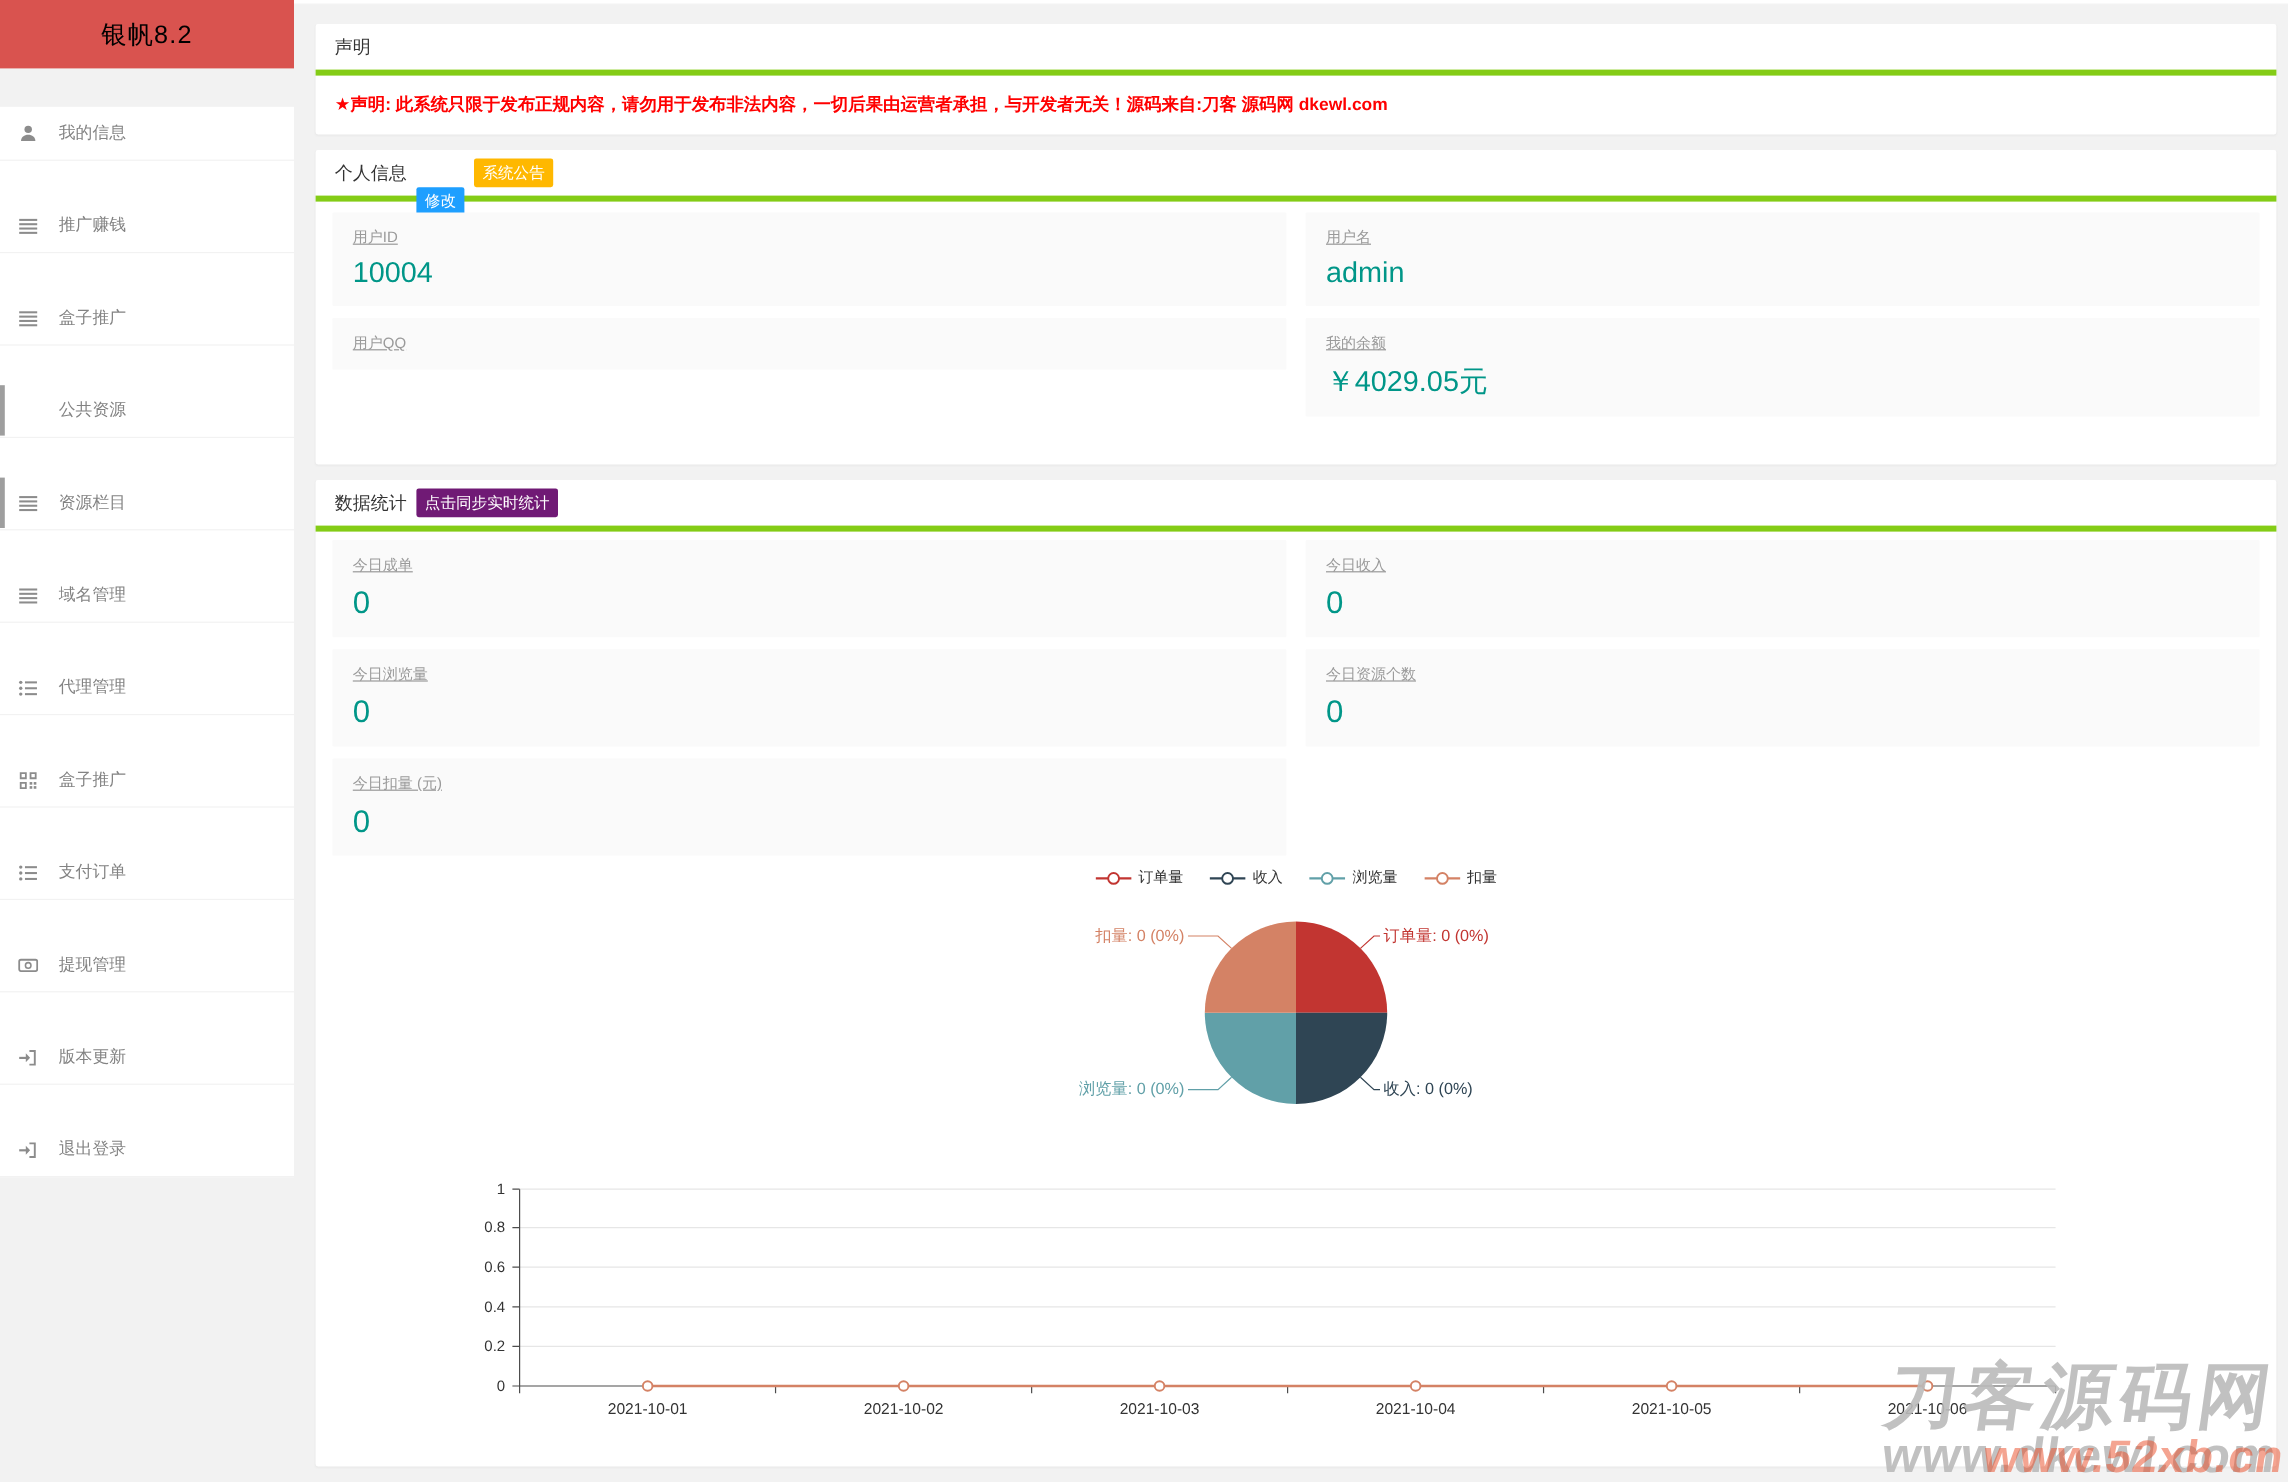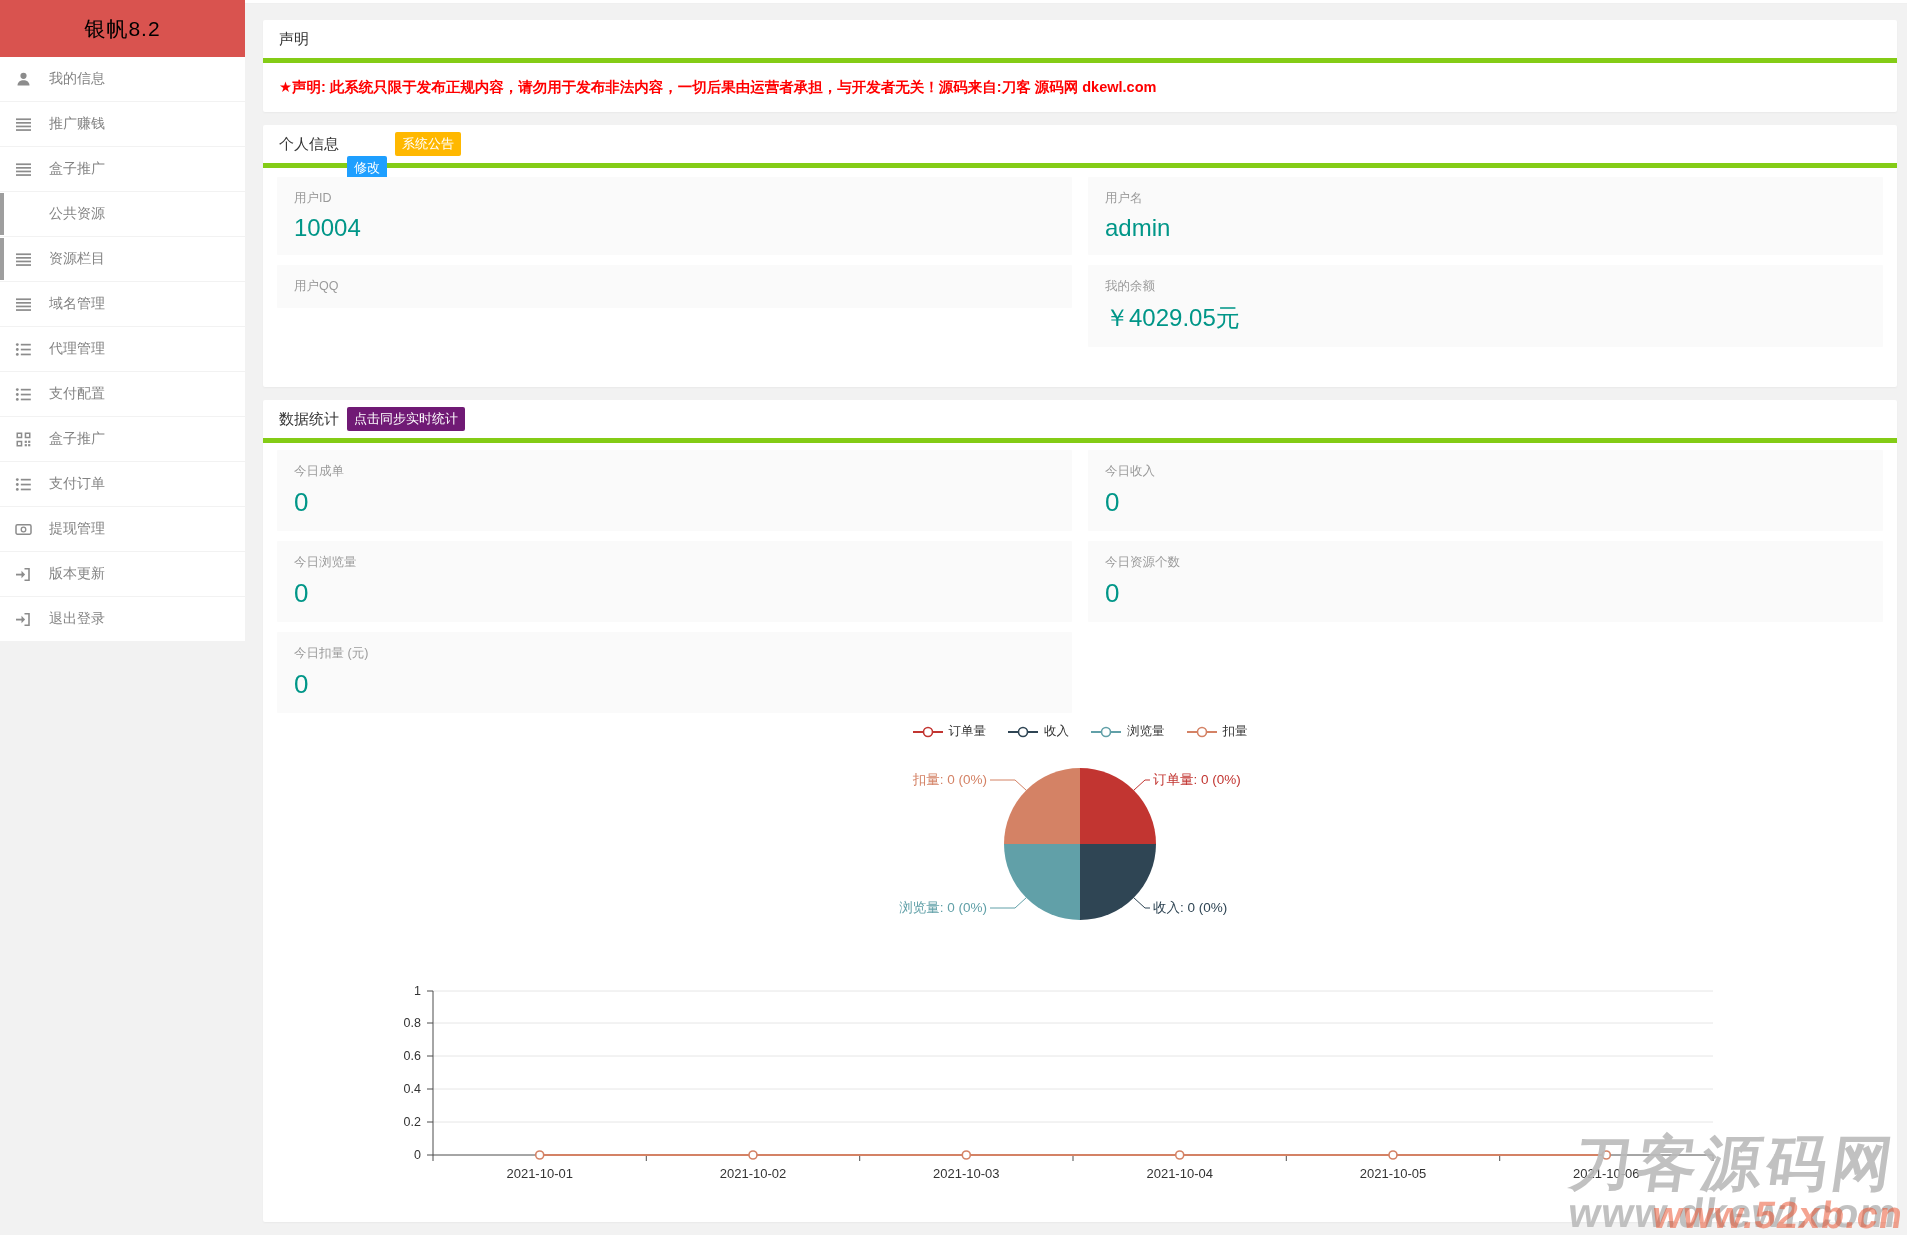--- a/index.html
+++ b/index.html
@@ -3,21 +3,21 @@
 <meta charset="utf-8">
 <style>
   * { margin:0; padding:0; box-sizing:border-box; }
   html,body { font-family:"Liberation Sans","DejaVu Sans",sans-serif; }
   .page { position:relative; width:1907px; height:1235px; background:#f2f2f2; display:flex; overflow:hidden; }
 
   
   .sidebar { width:245px; flex:none; }
   .side-header { height:57px; background:#d9534f; color:#000000; display:flex; align-items:center; justify-content:center; font-size:21px; letter-spacing:1px; }
   .menu { list-style:none; background:#fff; }
-  .menu-item { position:relative; height:45px; display:flex; align-items:center; padding-left:15px; border-bottom:1px solid #f2f2f2; cursor:pointer; }
+  .menu-item { position:relative; height:45px; display:flex; align-items:center; padding-left:15px; border-bottom:1px solid #f2f2f2; cursor:pointer;margin-top:32px; }
   .menu-item .ic { width:17px; height:17px; margin-right:17px; display:inline-flex; }
   .menu-item .ic svg { width:17px; height:17px; }
   .mlabel { font-size:14px; color:#838383; }
   .active-bar::before { content:""; position:absolute; left:0; top:1px; bottom:1px; width:4px; background:#9e9e9e; }
 
   
   .main { flex:1; display:flex; flex-direction:column; min-width:0; }
   .topbar { height:57px; background:#fff; border-bottom:1px solid #f0f0f0; }
   .content { padding:16px 10px 0 18px; }
 
@@ -27,21 +27,21 @@
   .notice-body { padding:15px 16px; }
   .notice-text { color:#ff0000; font-size:14.5px; font-weight:bold; }
 
   .badge { color:#fff; font-size:13px; padding:3px 7px; border-radius:2px; cursor:pointer; }
   .badge.blue { background:#1E9FFF;margin-top:48px; }
   .badge.yellow { background:#FFB800; }
   .badge.orange { background:#701a75; }
 
   .grid2 { display:grid; grid-template-columns:1fr 1fr; gap:10px 16px; align-items:start; }
   .field-card { background:#fafafa; padding:13px 17px; border-radius:1px; }
-  .field-label { font-size:12.5px; color:#9a9a9a; }
+  .field-label { font-size:12.5px; color:#9a9a9a;text-decoration:underline; }
   .field-value { margin-top:7px; font-size:24px; color:#009688; }
   .stat-value { font-size:26px; }
   .profile-body { padding:9px 14px 40px; }
   .stats-body { padding:7px 14px 24px; }
 
   
   .legend { display:flex; justify-content:center; align-items:center; gap:22px; margin-top:10px; height:17px; }
   .legend-item { display:flex; align-items:center; gap:6px; font-size:12.5px; color:#333; cursor:pointer; }
   .pie-wrap { display:flex; justify-content:center; margin-top:25px; }
   .pie-wrap svg { display:block; }
@@ -150,28 +150,20 @@
           </span>
         <span class="mlabel">域名管理</span>
       </li>
       <li class="menu-item">
         <span class="ic">
             <svg viewBox="0 0 17 17">
               <use href="#i-listul"></use>
             </svg>
           </span>
         <span class="mlabel">代理管理</span>
-      </li>
-      <li class="menu-item">
-        <span class="ic">
-            <svg viewBox="0 0 17 17">
-              <use href="#i-listul"></use>
-            </svg>
-          </span>
-        <span class="mlabel">支付配置</span>
       </li>
       <li class="menu-item">
         <span class="ic">
             <svg viewBox="0 0 17 17">
               <use href="#i-qrcode"></use>
             </svg>
           </span>
         <span class="mlabel">盒子推广</span>
       </li>
       <li class="menu-item">

